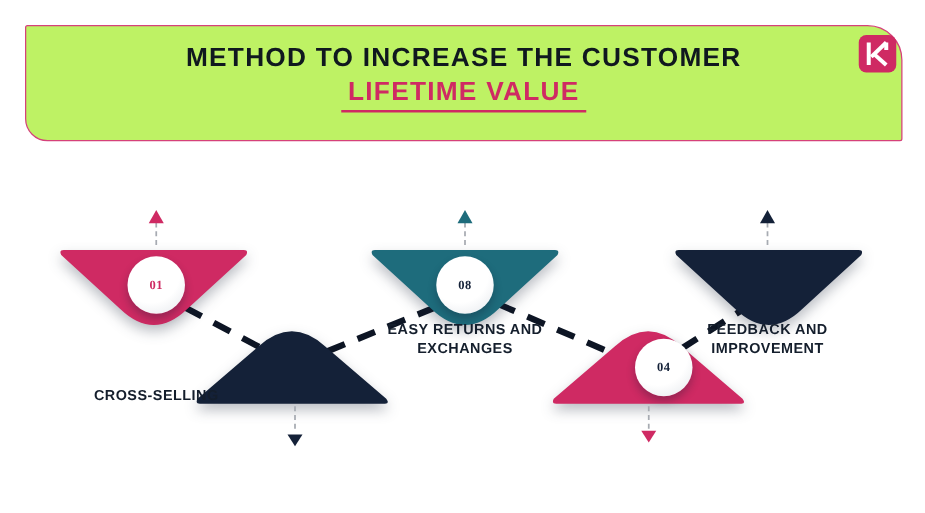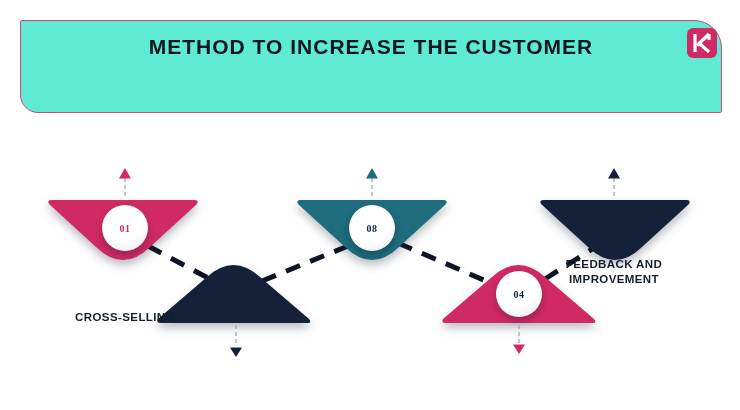--- a/index.html
+++ b/index.html
@@ -31,30 +31,33 @@
 
   .step-label{position:absolute;text-align:center;font-size:11.5px;font-weight:700;
               letter-spacing:.4px;line-height:15px;}
   .lbl-1{left:25px;top:146px;width:200px;margin-top:44px;}
   .lbl-3{left:297px;top:137px;width:150px;}
   .lbl-5{left:534px;top:137px;width:160px;}
 
   .c-1{left:102px;top:85px;}
   .c-2{left:213px;top:151px;}
   .c-3{left:349px;top:85px;}
-  .c-4{left:496px;top:151px;}
+  .c-4{left:508px;top:151px;}
   .c-5{left:591px;top:85px;}
 </style>
 </head>
 <body>
 
 <div class="canvas">
 
-  <div class="header-card" style="background-color: #5eead4; border-color: rgb(213, 65, 122);">
+  <div class="header-card" style="background-color: #bef264; border-color: rgb(213, 65, 122);">
     <div class="title-line1" style="color: rgb(16, 24, 31);">METHOD TO INCREASE THE CUSTOMER</div>
+    <div class="title-line2-wrap">
+      <span class="title-line2" style="color: rgb(207, 42, 99); border-bottom-color: rgb(207, 42, 99);">LIFETIME VALUE</span>
+    </div>
     <div class="logo" style="background-color: rgb(207, 42, 99);">
       <svg width="30" height="30" viewBox="0 0 30 30">
         <g stroke="#ffffff" stroke-width="3.2" fill="none">
           <path d="M8 6 V24"></path>
           <path d="M22 6 L10 17.5"></path>
           <path d="M12.5 15.5 L22 24"></path>
           <path d="M22 6 V12"></path>
         </g>
       </svg>
     </div>
@@ -90,16 +93,17 @@
       <polygon points="519,234 513,224.5 525,224.5" fill="#CF2A63"></polygon>
       <polygon points="614,48 608,58.5 620,58.5" fill="#142138"></polygon>
     </svg>
 
     <div class="num-circle c-1" style="color: rgb(207, 42, 99);">01</div>
     <div class="num-circle c-3" style="color: rgb(20, 33, 56);">08</div>
     <div class="num-circle c-4" style="color: rgb(20, 33, 56);">04</div>
 
     <div class="step-label lbl-1" style="color: rgb(20, 30, 44);">CROSS-SELLING</div>
 
+    <div class="step-label lbl-3" style="color: rgb(20, 30, 44);">EASY RETURNS AND EXCHANGES</div>
 
     <div class="step-label lbl-5" style="color: rgb(20, 30, 44);">FEEDBACK AND IMPROVEMENT</div>
   </div>
 </div>
 
 </body></html>

